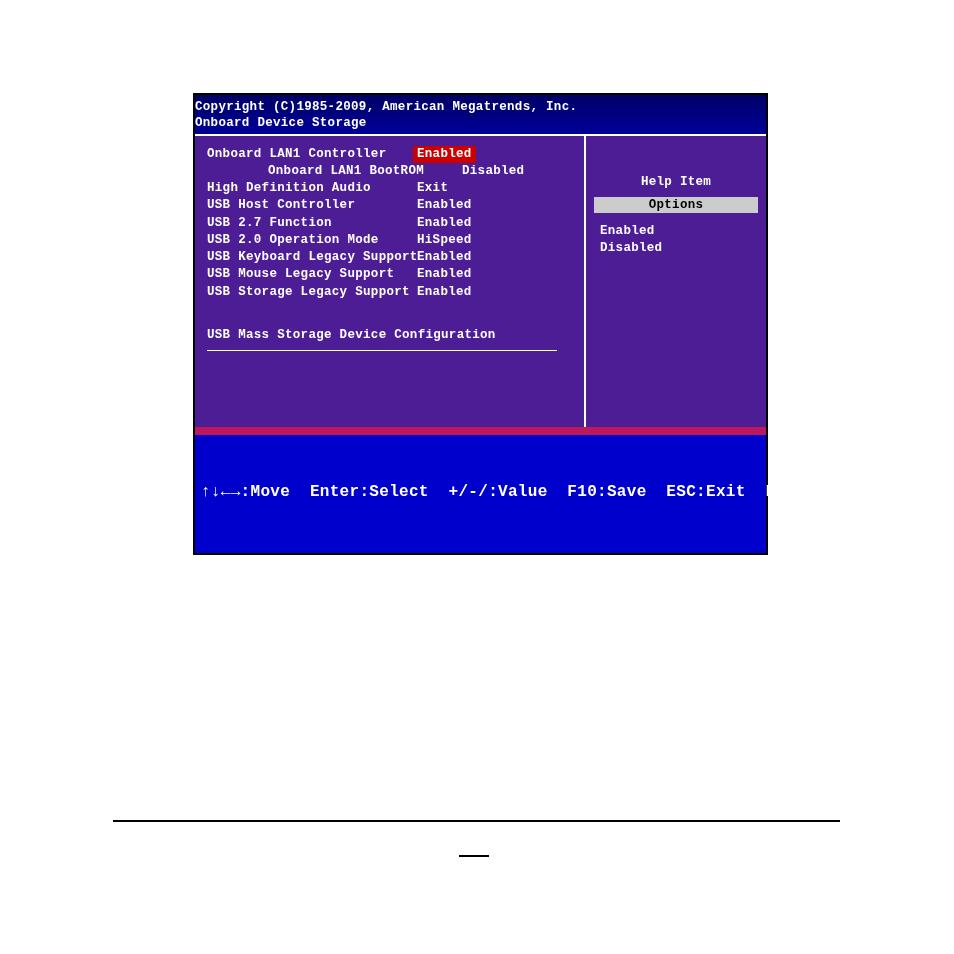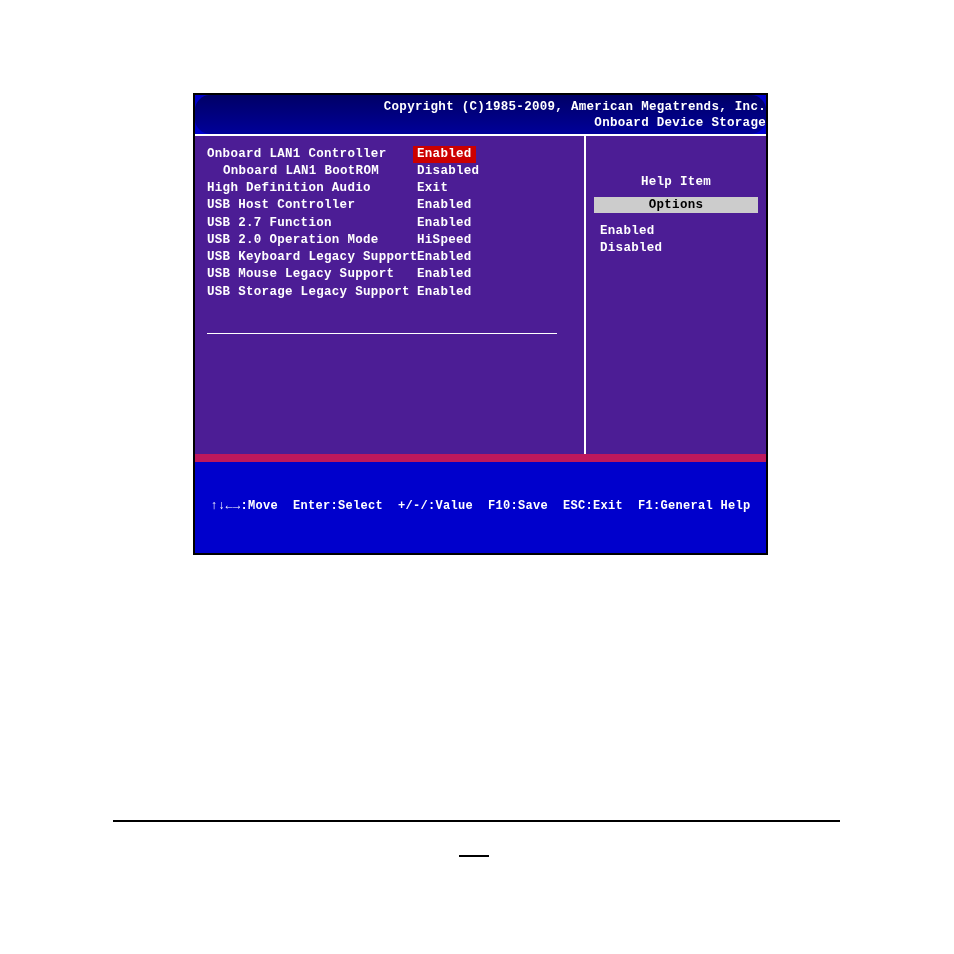--- a/index.html
+++ b/index.html
@@ -21,24 +21,23 @@
     display: flex;
     flex-direction: column;
     color: #ffffff;
     font-size: 12.5px;
     font-weight: bold;
     letter-spacing: 0.3px;
   }
   .title-bar {
     background: linear-gradient(#000066, #000099);
     color: #ffffff;
-    text-align: right;
+    text-align: left;
     padding: 4px 0 2px 0;
     line-height: 1.3;
-    border-radius: 15px;
   }
   .title-line { white-space: pre; }
   .content-area {
     flex: 1;
     display: flex;
     background: #4c1d95;
     border-top: 2px solid #ffffff;
     border-bottom: 8px solid #be185d;
   }
   .main-panel {
@@ -47,21 +46,21 @@
     border-right: 2px solid #ffffff;
     position: relative;
   }
   .opt-row {
     display: flex;
     line-height: 1.38;
     white-space: pre;
   }
   .opt-row.indent { padding-left: 16px; }
   .opt-label { width: 210px; }
-  .opt-row.indent .opt-label { width: 194px; }
+  .opt-row.indent .opt-label { width: 194px; margin-left: 45px; }
   .opt-value { }
   .opt-value.selected {
     background: #cc0000;
     color: #ffffff;
     padding: 0 4px;
     margin-left: -4px;
   }
   .section-gap { height: 26px; }
   .section-header { line-height: 1.4; }
   .hr {
@@ -82,21 +81,21 @@
     margin: 0 -2px 10px -2px;
     padding: 1px 16px;
   }
   .side-options { text-align: left; padding-left: 4px; line-height: 1.4; }
   .footer {
     background: #0000cc;
     color: #ffffff;
     text-align: center;
     padding: 4px 6px 6px 6px;
     line-height: 1.35;
-    font-size: 12px;
+    font-size: 16px;
     white-space: pre;
   }
   .page-rule {
     position: absolute;
     left: 113px;
     top: 820px;
     width: 727px;
     border: none;
     border-top: 2px solid #000000;
   }
@@ -153,20 +152,21 @@
       <div class="opt-row">
         <span class="opt-label">USB Mouse Legacy Support</span>
         <span class="opt-value">Enabled</span>
       </div>
       <div class="opt-row">
         <span class="opt-label">USB Storage Legacy Support</span>
         <span class="opt-value">Enabled</span>
       </div>
 
       <div class="section-gap"></div>
+      <div class="section-header">USB Mass Storage Device Configuration</div>
       <hr class="hr">
     </div>
 
     <div class="side-panel">
       <div class="help-title">Help Item</div>
       <div class="options-bar">Options</div>
       <div class="side-options">
         <div>Enabled</div>
         <div>Disabled</div>
       </div>

